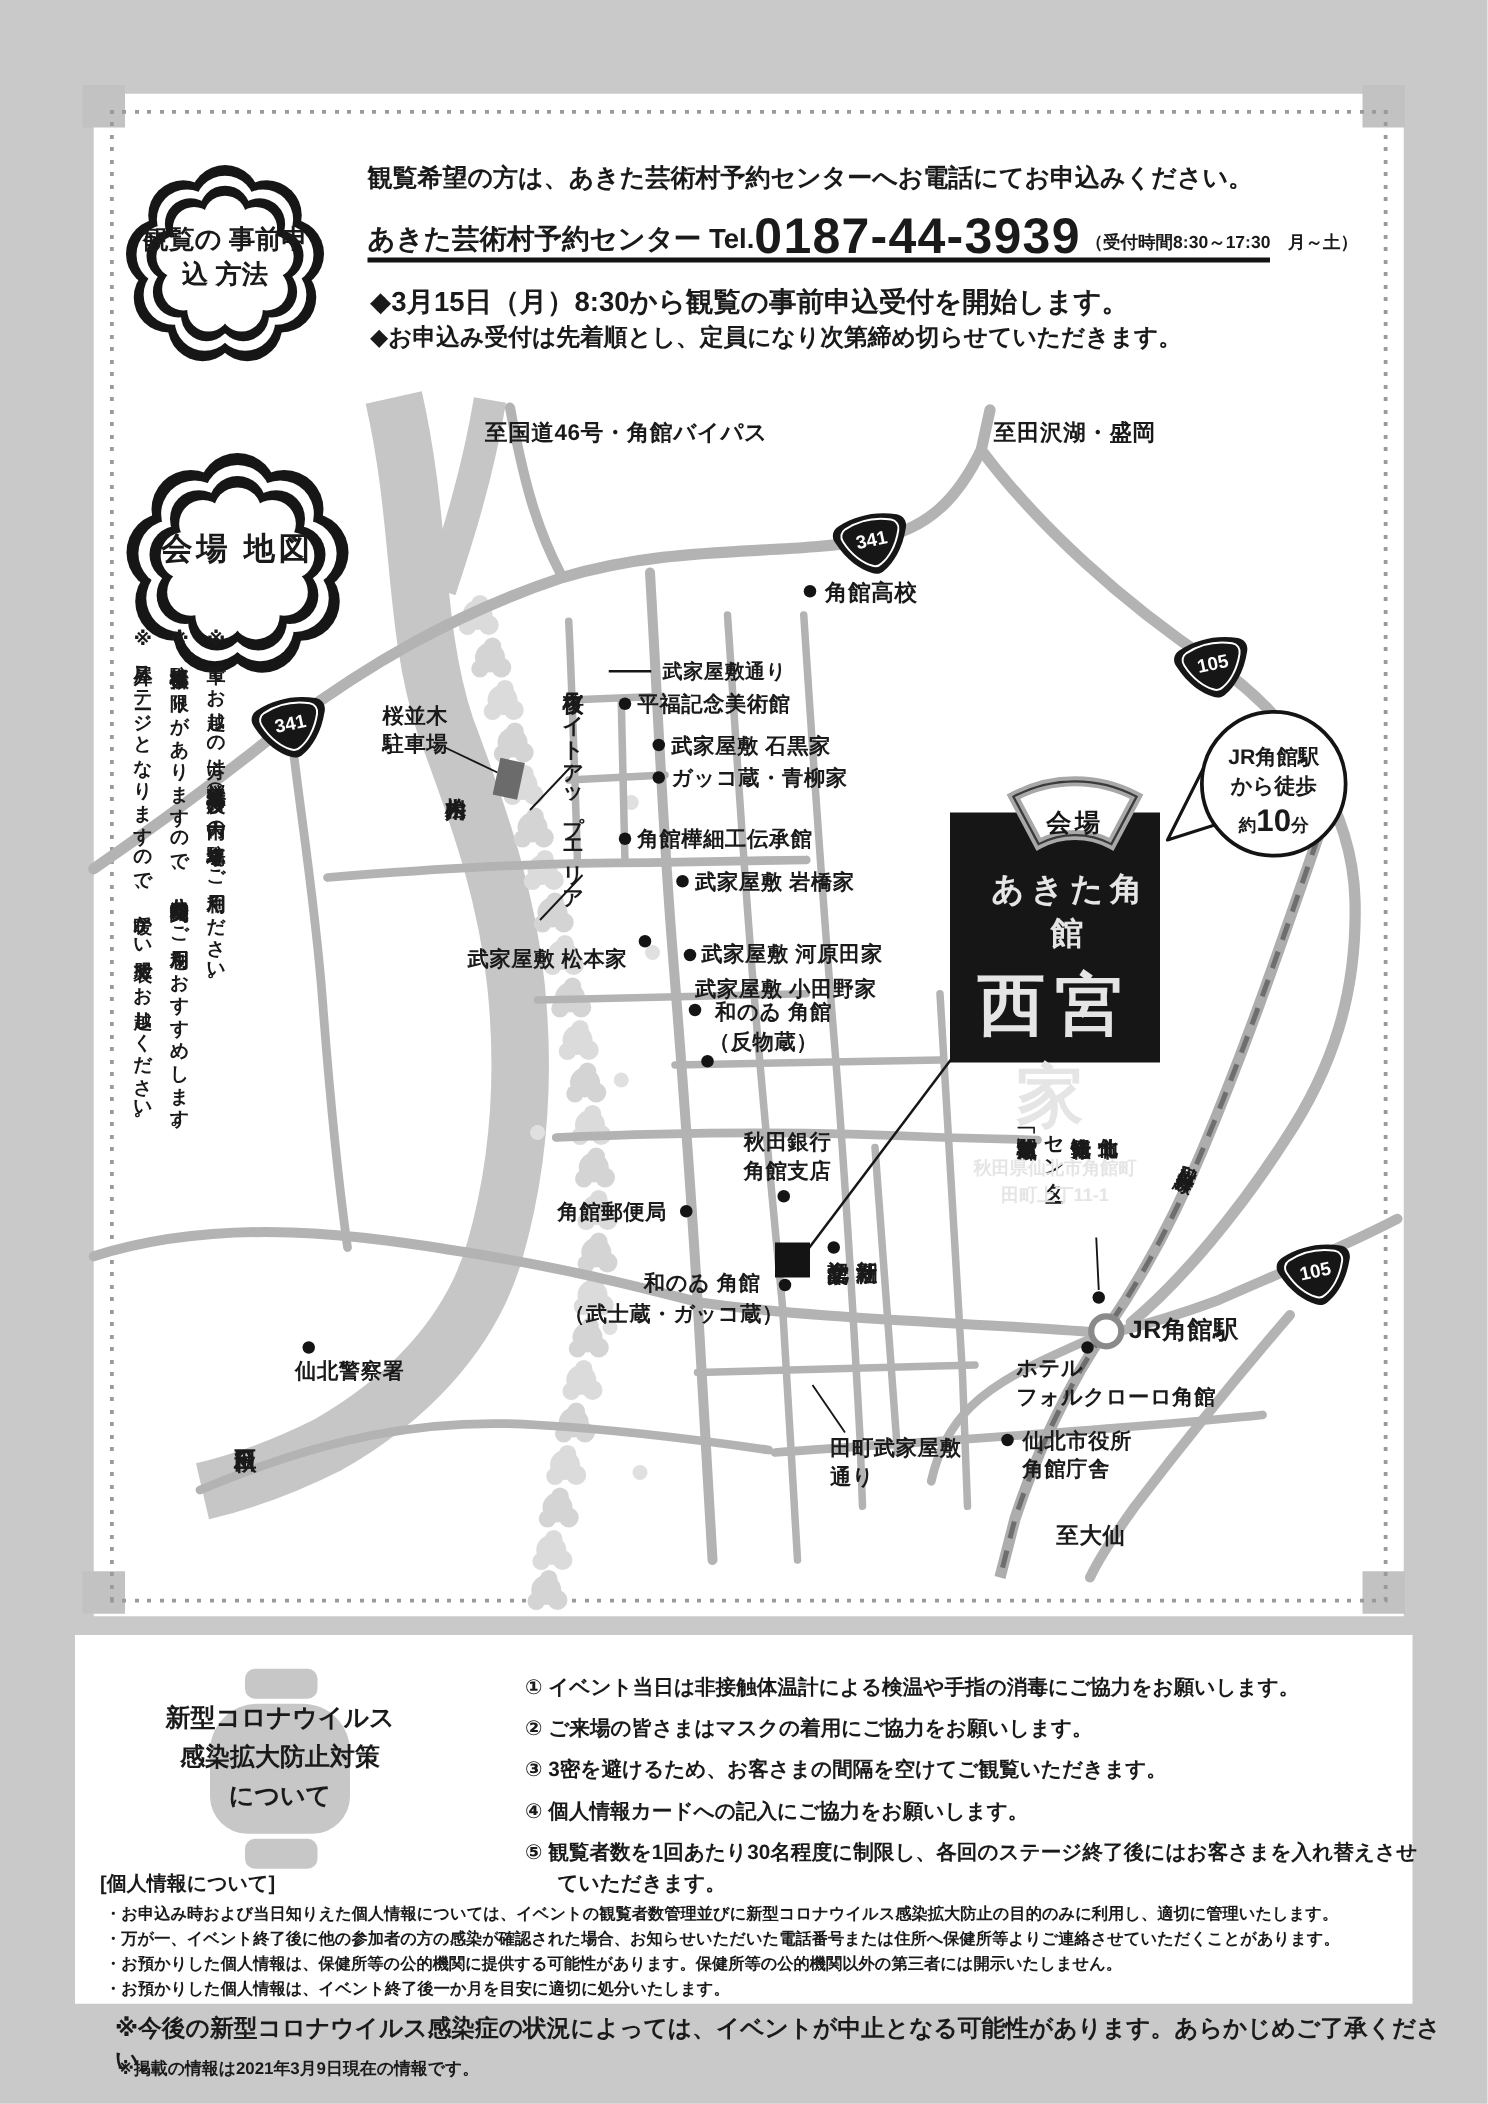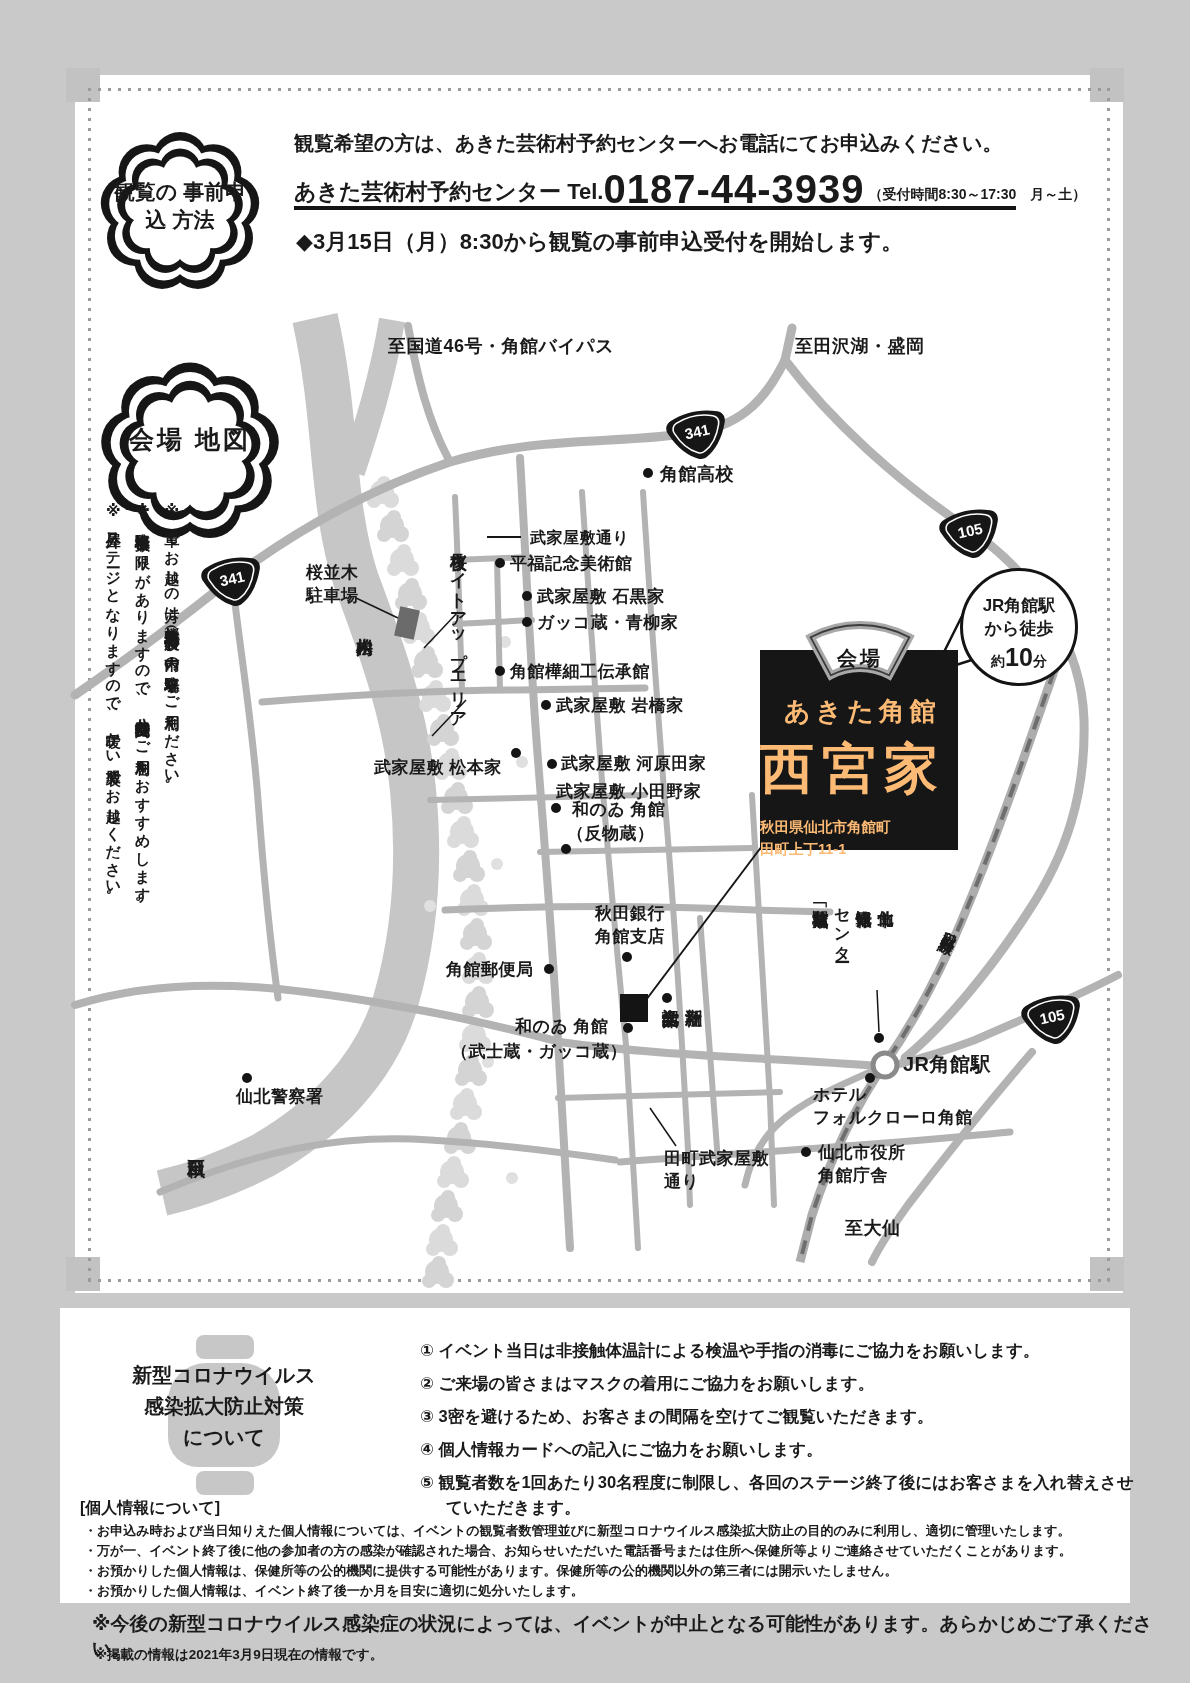--- a/index.html
+++ b/index.html
@@ -27,21 +27,21 @@
   #stamp2-text{left:120px;top:424px;width:140px;font-size:25px;letter-spacing:3px;line-height:1.25;}
   
   #vnotes{position:absolute;left:96px;top:502px;height:585px;writing-mode:vertical-rl;font-weight:bold;font-size:15px;letter-spacing:1px;line-height:1.62;}
   #vnotes p{margin:0 0 0 5px;}
   
   .ml{position:absolute;font-weight:bold;font-size:17px;white-space:pre-line;line-height:1.35;letter-spacing:0.5px;}
   .ml.s{font-size:18px;text-align:right;}
   .ml.v{writing-mode:vertical-rl;}
   .ml.c{text-align:center;}
   
-  #venue{position:absolute;left:760px;top:650px;width:198px;height:200px;background:#161616;color:#fdba74;}
+  #venue{position:absolute;left:760px;top:650px;width:168px;height:200px;background:#161616;color:#e5e5e5;text-align:center;}
   #venue .l1{margin-top:44px;font-size:26px;font-weight:bold;letter-spacing:5px;padding-left:24px;}
   #venue .nm{margin-top:4px;font-size:54px;font-weight:bold;letter-spacing:8px;font-family:"DejaVu Serif","Liberation Serif",serif;}
   #venue .ad{margin-top:10px;font-size:14.5px;font-weight:bold;line-height:1.55;}
   #venue svg{position:absolute;left:0;top:-30px;}
   
   #bubble{position:absolute;left:960px;top:568px;width:118px;height:118px;background:#fff;border:3px solid #141414;border-radius:50%;text-align:center;font-weight:bold;font-size:17px;line-height:1.35;box-sizing:border-box;padding-top:24px;}
   #bubble .big{font-size:25px;letter-spacing:0;}
   #bubble .sm{font-size:14px;}
   
   .mask-ico{position:absolute;background:#c7c7c7;}
@@ -405,20 +405,21 @@
   <div class="stamp-text" id="stamp1-text">観覧の
 事前申込
 方法</div>
   <div class="stamp-text" id="stamp2-text">会場
 地図</div>
 
   <div class="t" id="headline">観覧希望の方は、あきた芸術村予約センターへお電話にてお申込みください。</div>
   <div class="t" id="tel-line"><span>あきた芸術村予約センター </span><span>Tel.</span><span class="num">0187-44-3939</span><span class="small"> （受付時間8:30～17:30　月～土）</span></div>
   <div id="tel-rule"></div>
   <div class="t" id="point1">◆3月15日（月）8:30から観覧の事前申込受付を開始します。</div>
+  <div class="t" id="point2">◆お申込み受付は先着順とし、定員になり次第締め切らせていただきます。</div>
 
   <div id="vnotes">
     <p>※車でお越しの方は桜並木駐車場（有料）及び市内の駐車場をご利用ください。</p>
     <p>※駐車場台数に限りがありますので、公共交通機関のご利用をおすすめします。</p>
     <p>※屋外ステージとなりますので、暖かい服装でお越しください。</p>
   </div>
 
   <div class="ml s" style="left:388px;top:334px;">至国道46号・角館バイパス</div>
   <div class="ml s" style="left:795px;top:334px;">至田沢湖・盛岡</div>
   <div class="ml" style="left:660px;top:462px;font-size:18px;">角館高校</div>

